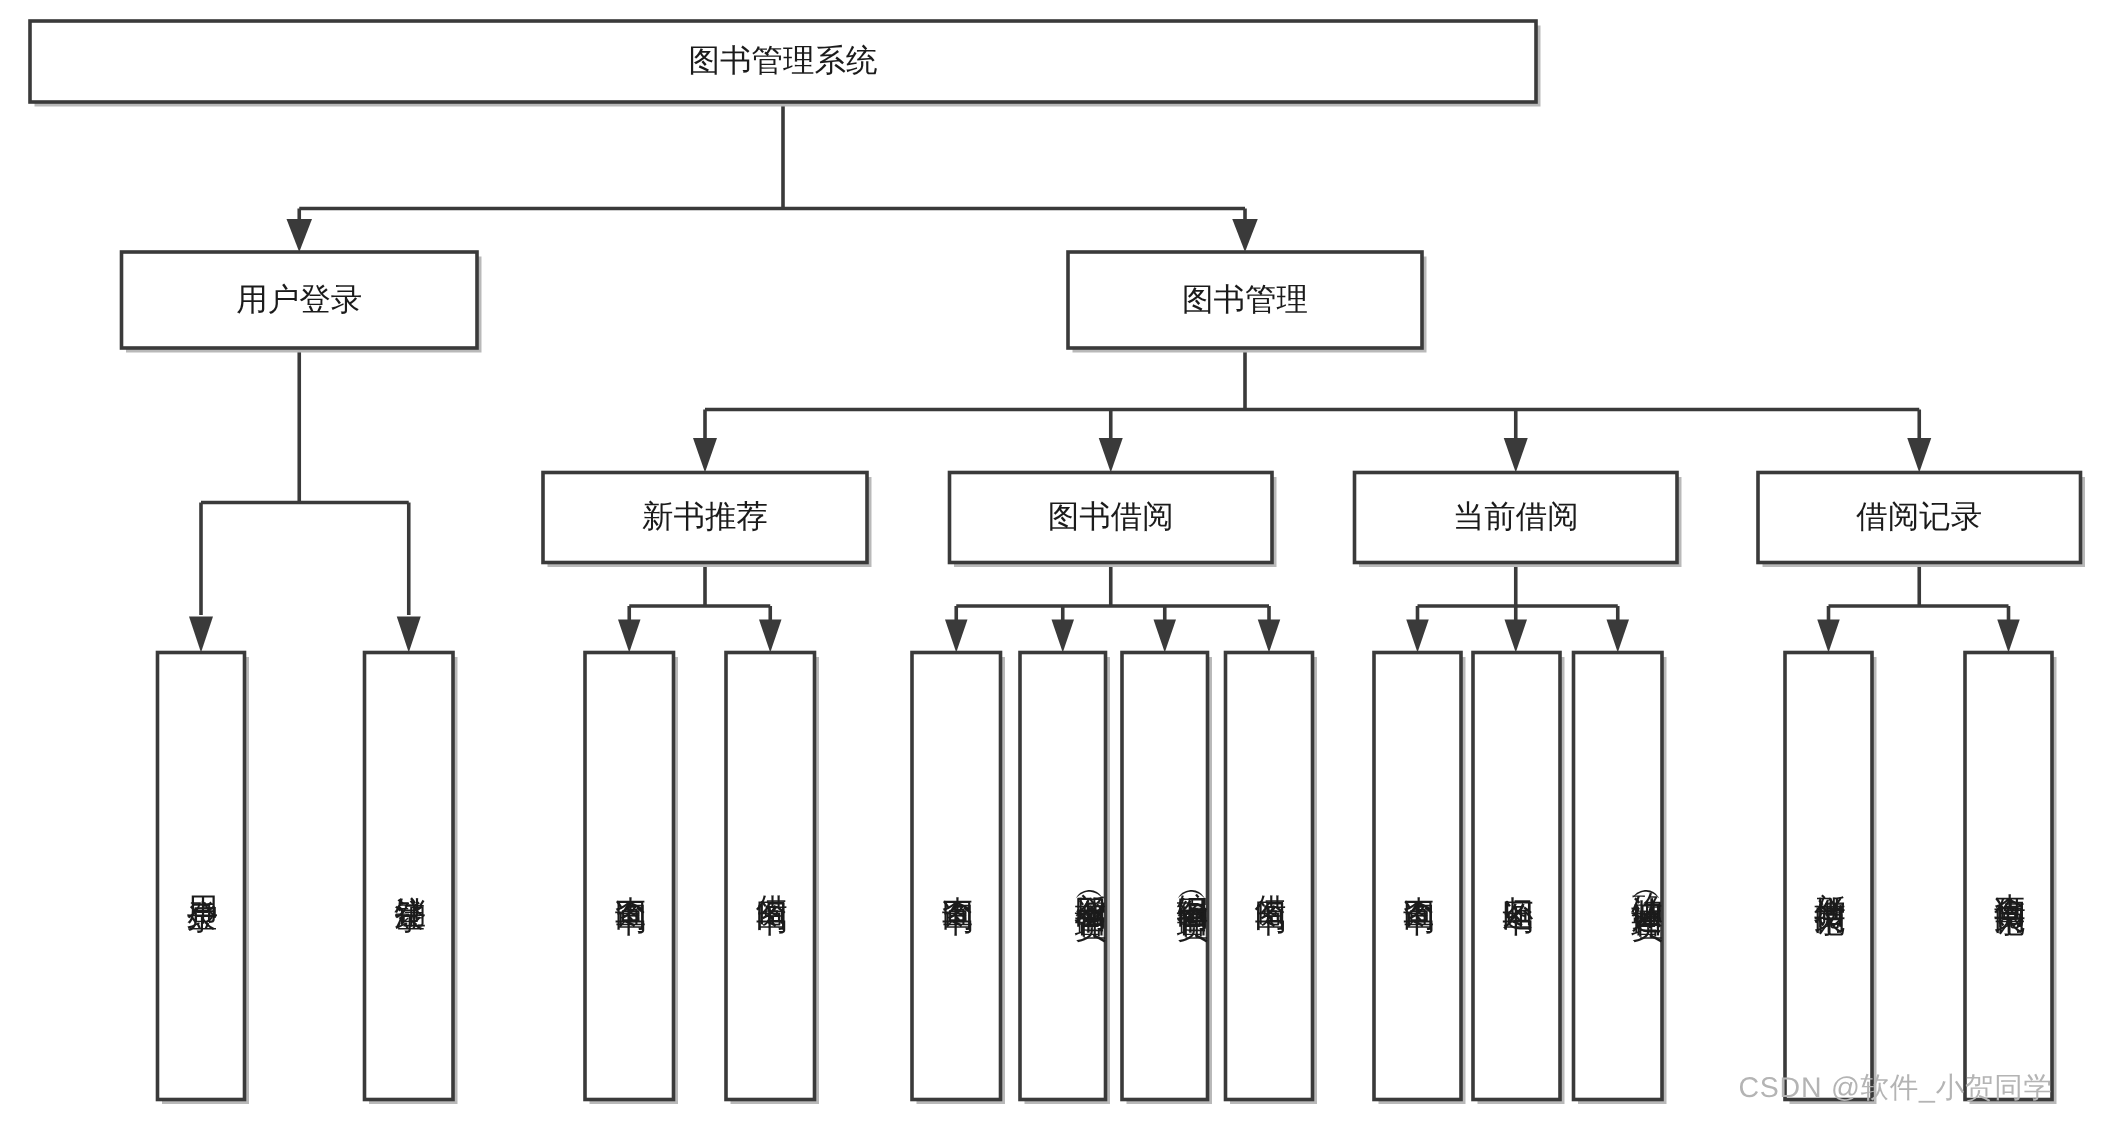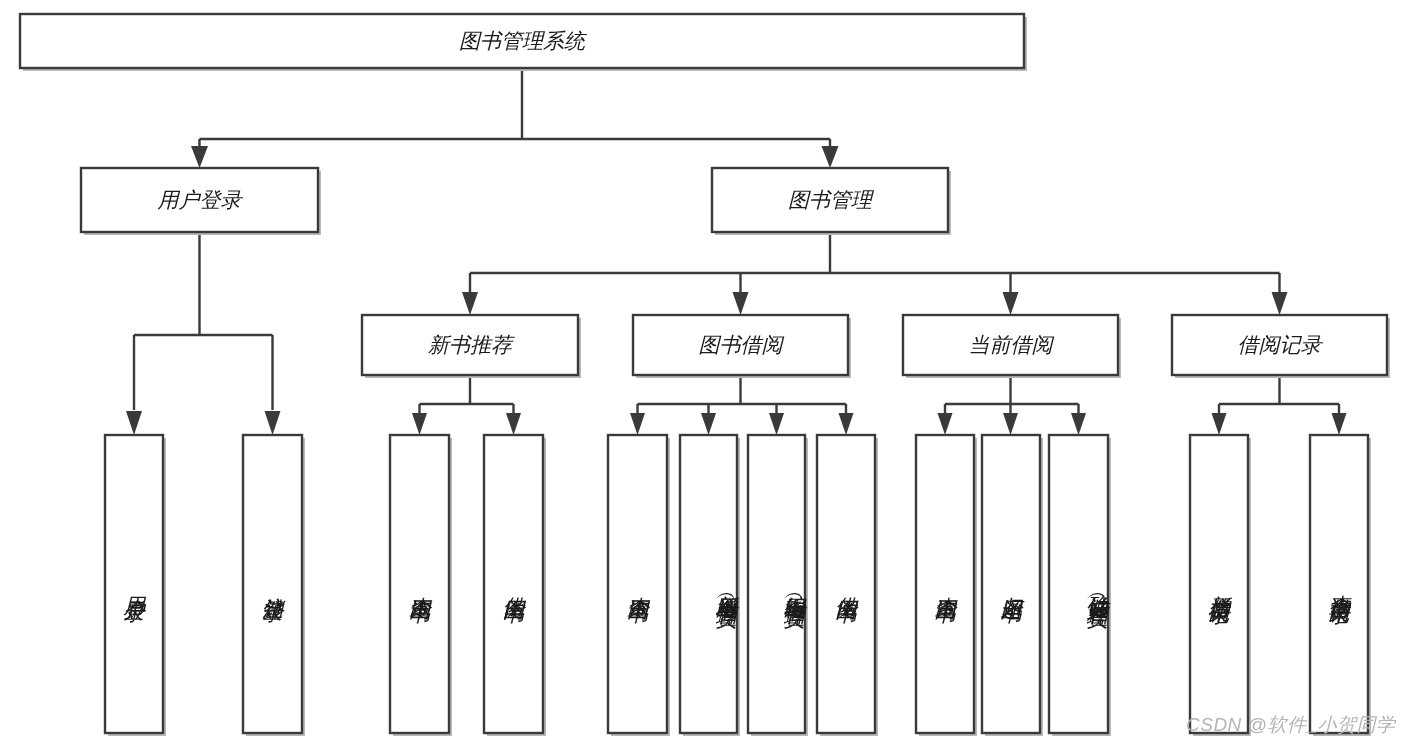--- a/index.html
+++ b/index.html
@@ -11,21 +11,20 @@
     width: 1405px;
     height: 747px;
     font-family: "Liberation Sans", "DejaVu Sans", sans-serif;
     overflow: hidden;
     position: relative;
   }
   #diagram-root {
     position: relative;
     width: 1150px;
     height: 747px;
-    font-style: italic;
   }
   svg#flow {
     position: absolute;
     left: 0;
     top: 0;
     width: 1405px;
     height: 747px;
     display: block;
   }
   .node-box {
@@ -63,21 +62,21 @@
     letter-spacing: 2px;
     display: flex;
     align-items: center;
     justify-content: center;
     text-align: center;
     white-space: nowrap;
     pointer-events: none;
   }
   .watermark {
     position: absolute;
-    left: 1186px;
+    left: 1159px;
     top: 712px;
     font-family: "Liberation Sans", "DejaVu Sans", sans-serif;
     font-size: 19px;
     color: #b4b4b4;
     white-space: nowrap;
     letter-spacing: 0.5px;
   }
 </style>
 </head>
 <body>

